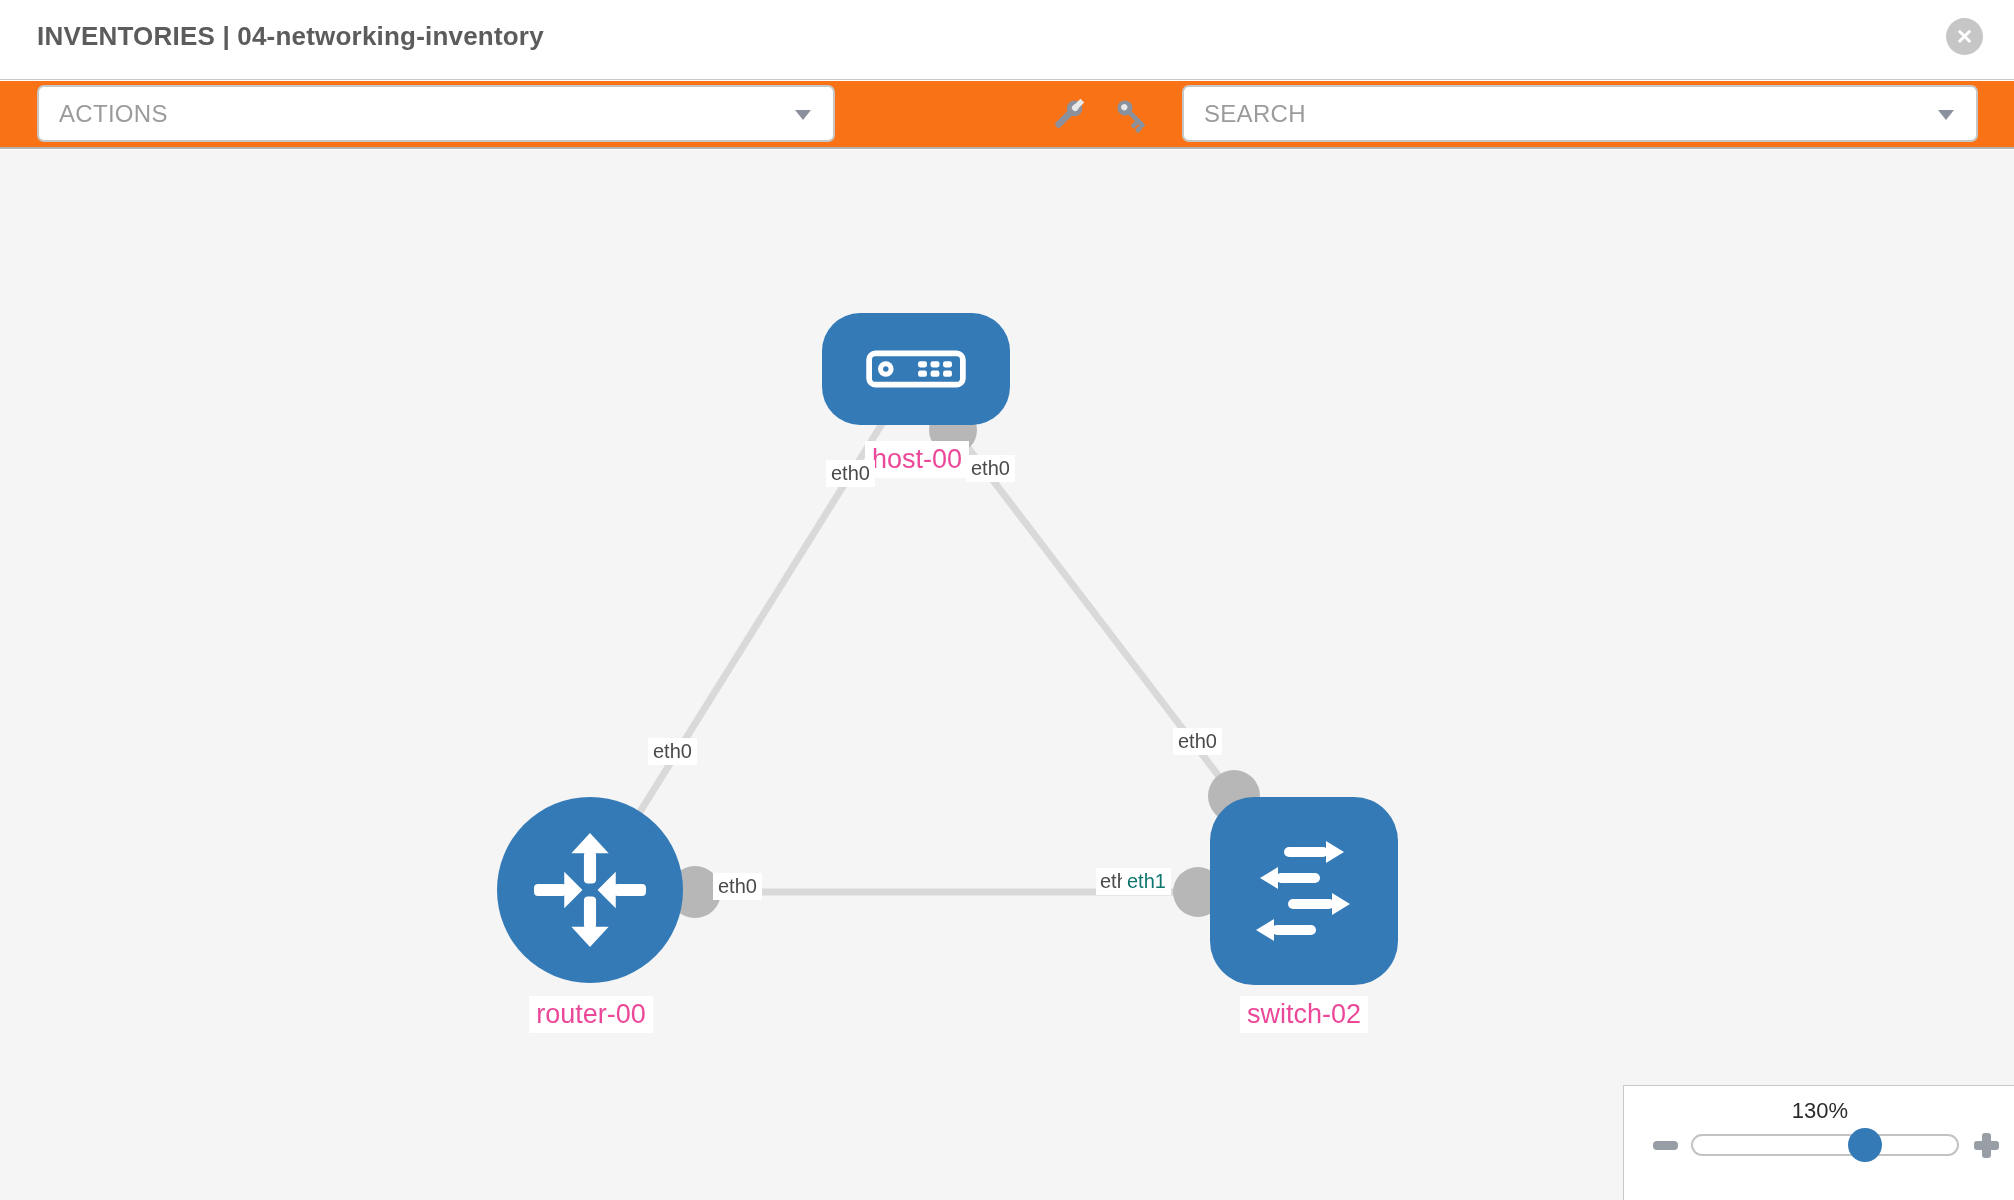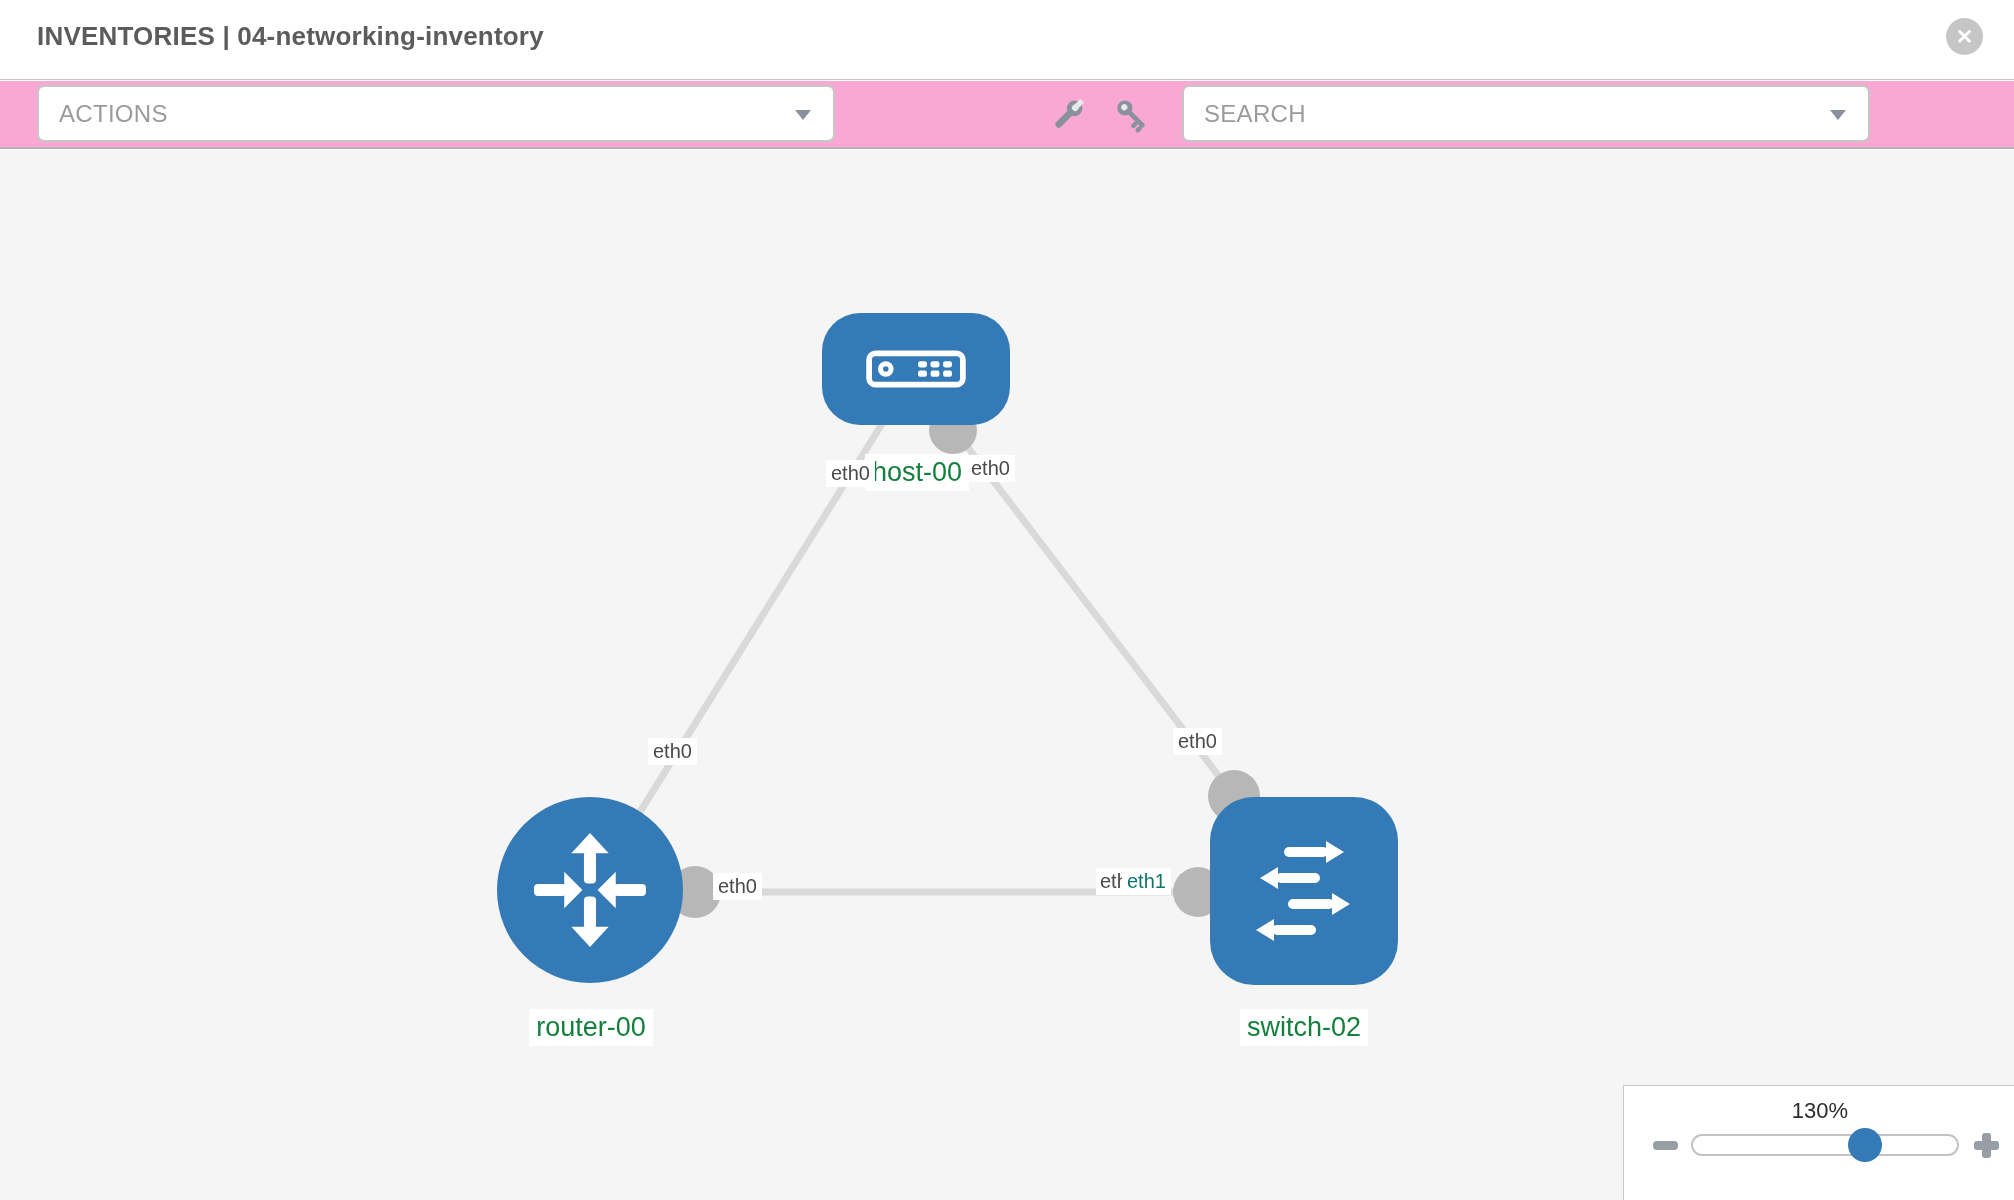--- a/index.html
+++ b/index.html
@@ -22,57 +22,57 @@
   .close-btn {
     position:absolute; left:1946px; top:18px; width:37px; height:37px;
     background:#c6c6c6; border-radius:50%; border:none; cursor:pointer;
     display:flex; align-items:center; justify-content:center;
   }
   .close-btn span { color:#ffffff; font-size:21px; font-weight:bold; line-height:1; }
 
   
   .toolbar {
     position:absolute; left:0; top:81px; width:100%; height:68px;
-    background:#f9a8d4; border-bottom:2px solid #b3b3b3;padding-left:40px;
+    background:#f97316; border-bottom:2px solid #b3b3b3;padding-left:40px;
   }
   .dd {
     position:absolute; top:4px; height:57px;
     background:#ffffff; border:2px solid #c6c6c6; border-radius:7px;
     display:flex; align-items:center; cursor:pointer;
   }
   .dd .dd-label { margin-left:20px; font-size:24px; color:#9b9b9b; letter-spacing:0.3px; }
   .dd .tri {
     position:absolute; right:22px; top:50%; margin-top:-4px;
     width:0; height:0; border-left:8px solid transparent; border-right:8px solid transparent;
     border-top:10px solid #8b919c;
   }
   .dd-actions { left:37px; width:798px; }
-  .dd-search  { left:1182px; width:688px; }
+  .dd-search  { left:1182px; width:796px; }
   .tool-btn {
     position:absolute; top:12px; width:44px; height:44px; background:transparent;
     border:none; cursor:pointer; display:flex; align-items:center; justify-content:center;
   }
   .tool-btn.wrench { left:1046px; }
   .tool-btn.key    { left:1110px; }
 
   
   .canvas {
     position:absolute; left:0; top:150px; width:2014px; height:1050px;
     background:#f5f5f5; overflow:hidden;
   }
   svg.links-layer { position:absolute; left:0; top:0; z-index:1; }
 
   .node { position:absolute; z-index:2; background:#337ab7; display:flex; align-items:center; justify-content:center; cursor:pointer; }
   .node-host   { left:822px;  top:163px; width:188px; height:112px; border-radius:38px; }
   .node-router { left:497px;  top:647px; width:186px; height:186px; border-radius:50%; }
   .node-switch { left:1210px; top:647px; width:188px; height:188px; border-radius:44px; }
 
   .node-label {
-    position:absolute; z-index:3; background:#ffffff; color:#15803d;
-    font-size:27px; padding:3px 7px; white-space:nowrap; transform:translateX(-50%);margin-top:13px;
+    position:absolute; z-index:3; background:#ffffff; color:#ec4899;
+    font-size:27px; padding:3px 7px; white-space:nowrap; transform:translateX(-50%);
   }
   .if-label {
     position:absolute; z-index:3; background:#ffffff; color:#4a4a4a;
     font-size:20px; padding:2px 5px; white-space:nowrap;
   }
   .if-combo { position:absolute; z-index:3; display:flex; }
   .if-combo .under {
     background:#ffffff; color:#4a4a4a; font-size:20px; padding:2px 0 2px 4px;
     width:26px; overflow:hidden; white-space:nowrap;
   }

